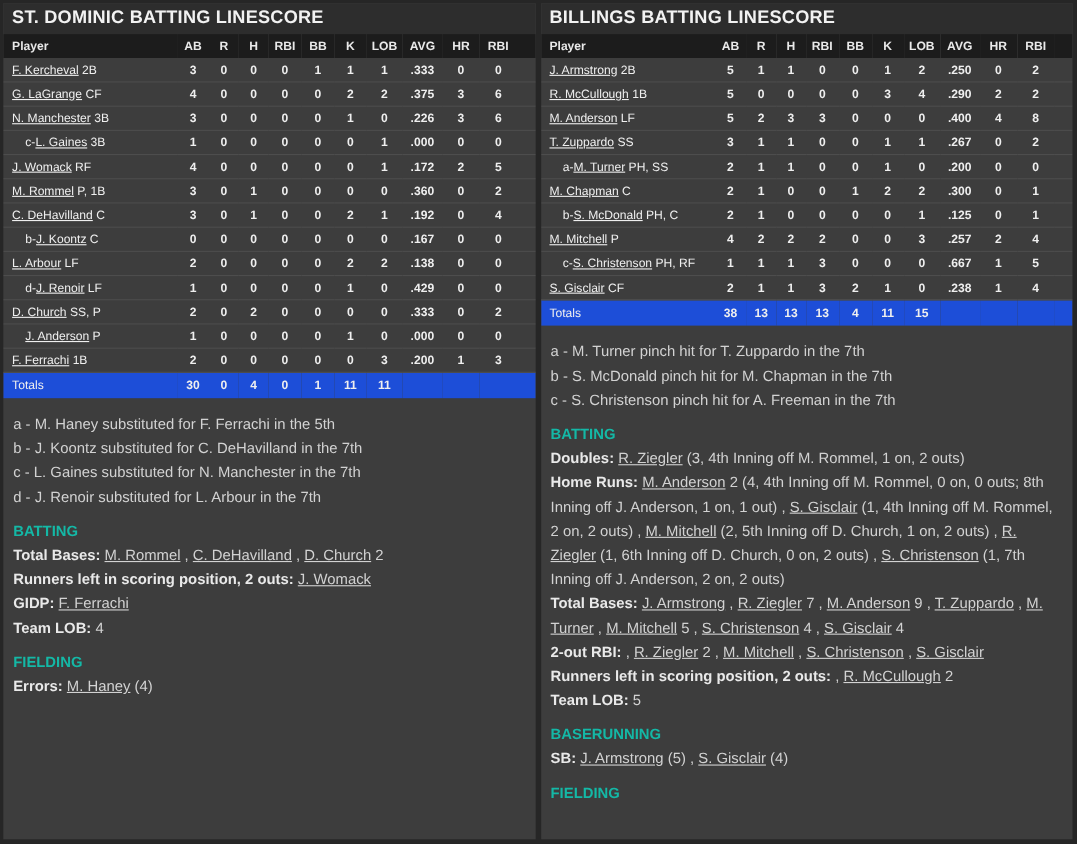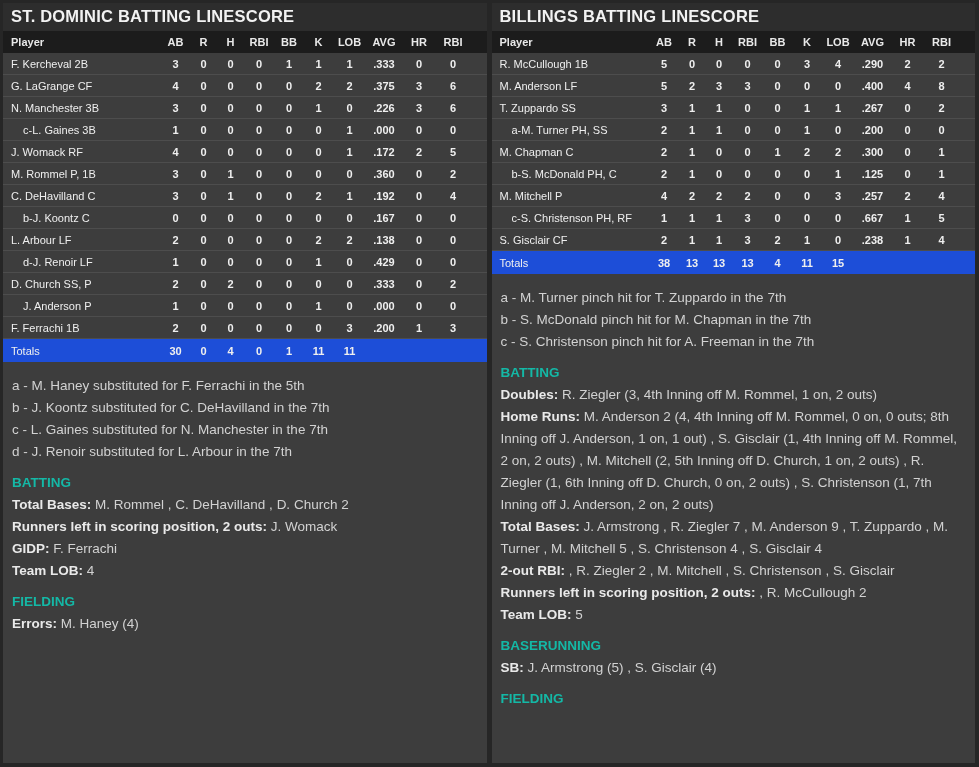--- a/index.html
+++ b/index.html
@@ -39,21 +39,21 @@
     height:21px;border-bottom:1px solid #4d4d4d;text-align:center;
     padding:0;overflow:hidden;white-space:nowrap;
   }
   tbody td.num{font-weight:600;}
   td.pcell{text-align:left;padding-left:8px;font-weight:400;}
   td.pcell.sub{padding-left:20px;}
   tfoot td{
     background:#1d4ed8;font-weight:700;height:23px;text-align:center;padding:0;
   }
   tfoot td.pcell{text-align:left;padding-left:8px;}
-  .plink{cursor:pointer;}
+  .plink{text-decoration:underline;cursor:pointer;}
   .notes{
     padding:13px 9px 0 9px;color:#d2d2d2;font-size:13.5px;line-height:22px;
   }
   .note-line{white-space:nowrap;}
   .section-heading{font-weight:700;color:#14b8a6;margin-top:9px;}
   .stat-line .lbl{font-weight:700;color:#e9e9e9;}
 </style>
 </head>
 <body>
 
@@ -307,20 +307,34 @@
             <th>BB</th>
             <th>K</th>
             <th>LOB</th>
             <th>AVG</th>
             <th>HR</th>
             <th>RBI</th>
             <th class="spacer"></th>
           </tr>
         </thead>
       <tbody>
+          <tr>
+            <td class="pcell"><span class="plink">J. Armstrong</span> 2B</td>
+            <td class="num">5</td>
+            <td class="num">1</td>
+            <td class="num">1</td>
+            <td class="num">0</td>
+            <td class="num">0</td>
+            <td class="num">1</td>
+            <td class="num">2</td>
+            <td class="num">.250</td>
+            <td class="num">0</td>
+            <td class="num">2</td>
+            <td class="spacer"></td>
+          </tr>
           <tr>
             <td class="pcell"><span class="plink">R. McCullough</span> 1B</td>
             <td class="num">5</td>
             <td class="num">0</td>
             <td class="num">0</td>
             <td class="num">0</td>
             <td class="num">0</td>
             <td class="num">3</td>
             <td class="num">4</td>
             <td class="num">.290</td>

